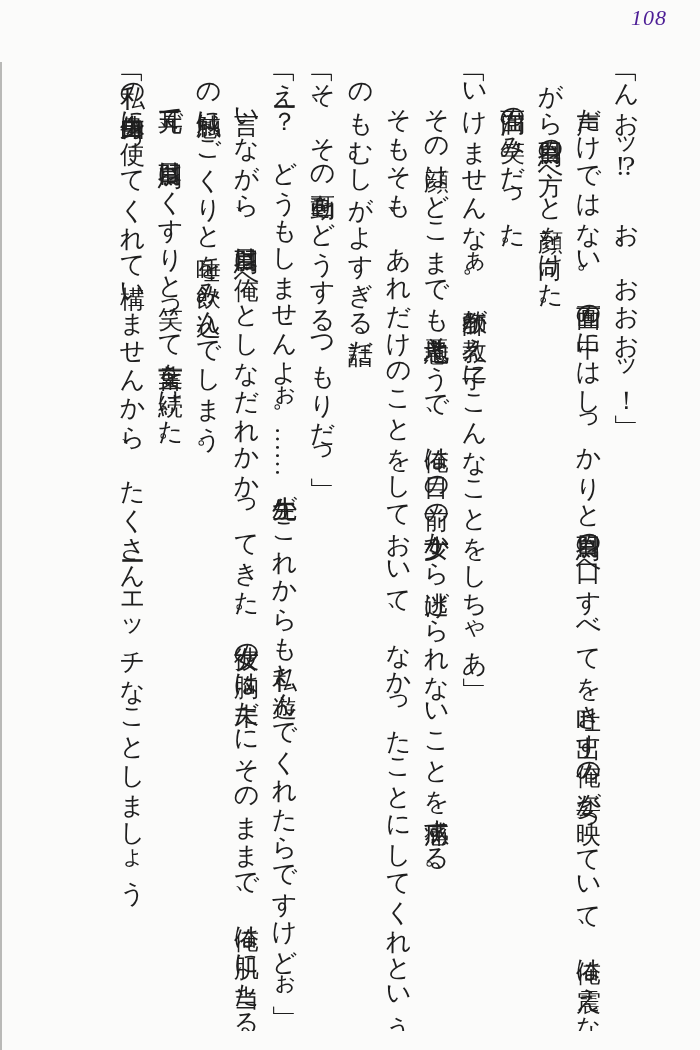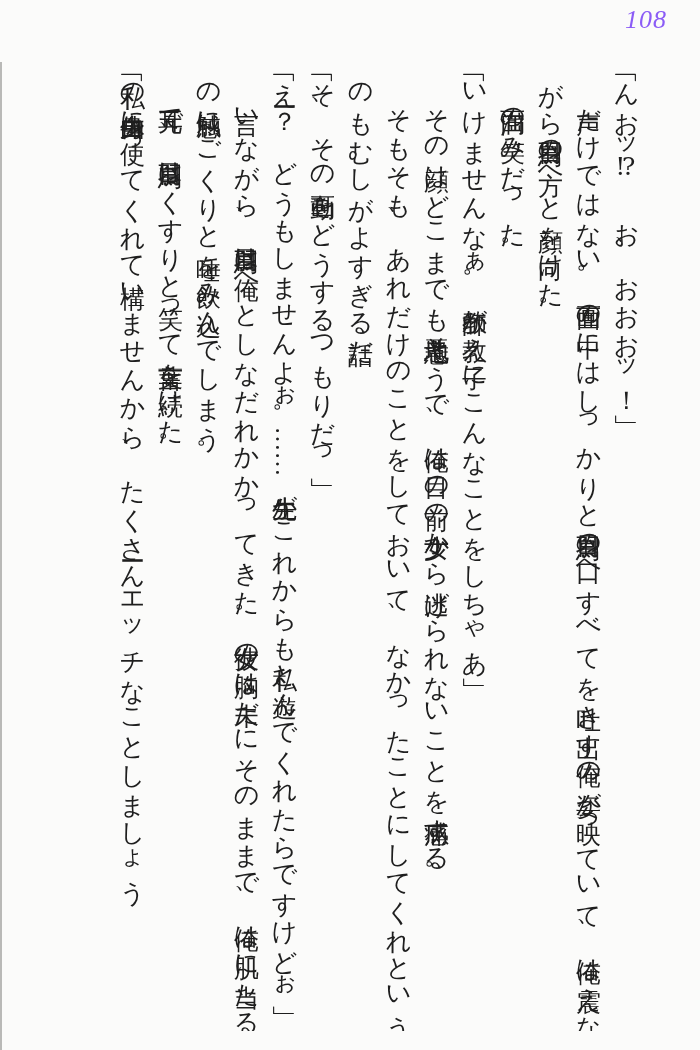--- a/index.html
+++ b/index.html
@@ -12,23 +12,23 @@
     position: relative;
     background: #fbfbfa;
     overflow: hidden;
   }
   .page-number {
     position: absolute;
     top: 5px;
     right: 33px;
     font-family: "Liberation Serif", "DejaVu Serif", serif;
     font-style: italic;
-    font-size: 26px;
+    font-size: 22px;
     letter-spacing: 1px;
-    color: #8b5cf6;
+    color: #4c1d95;
   }
   .text-body {
     position: absolute;
     top: 66px;
     right: 55px;
     width: 612px;
     height: 965px;
     writing-mode: vertical-rl;
     text-orientation: mixed;
     font-family: "Liberation Serif", "DejaVu Serif", serif;

